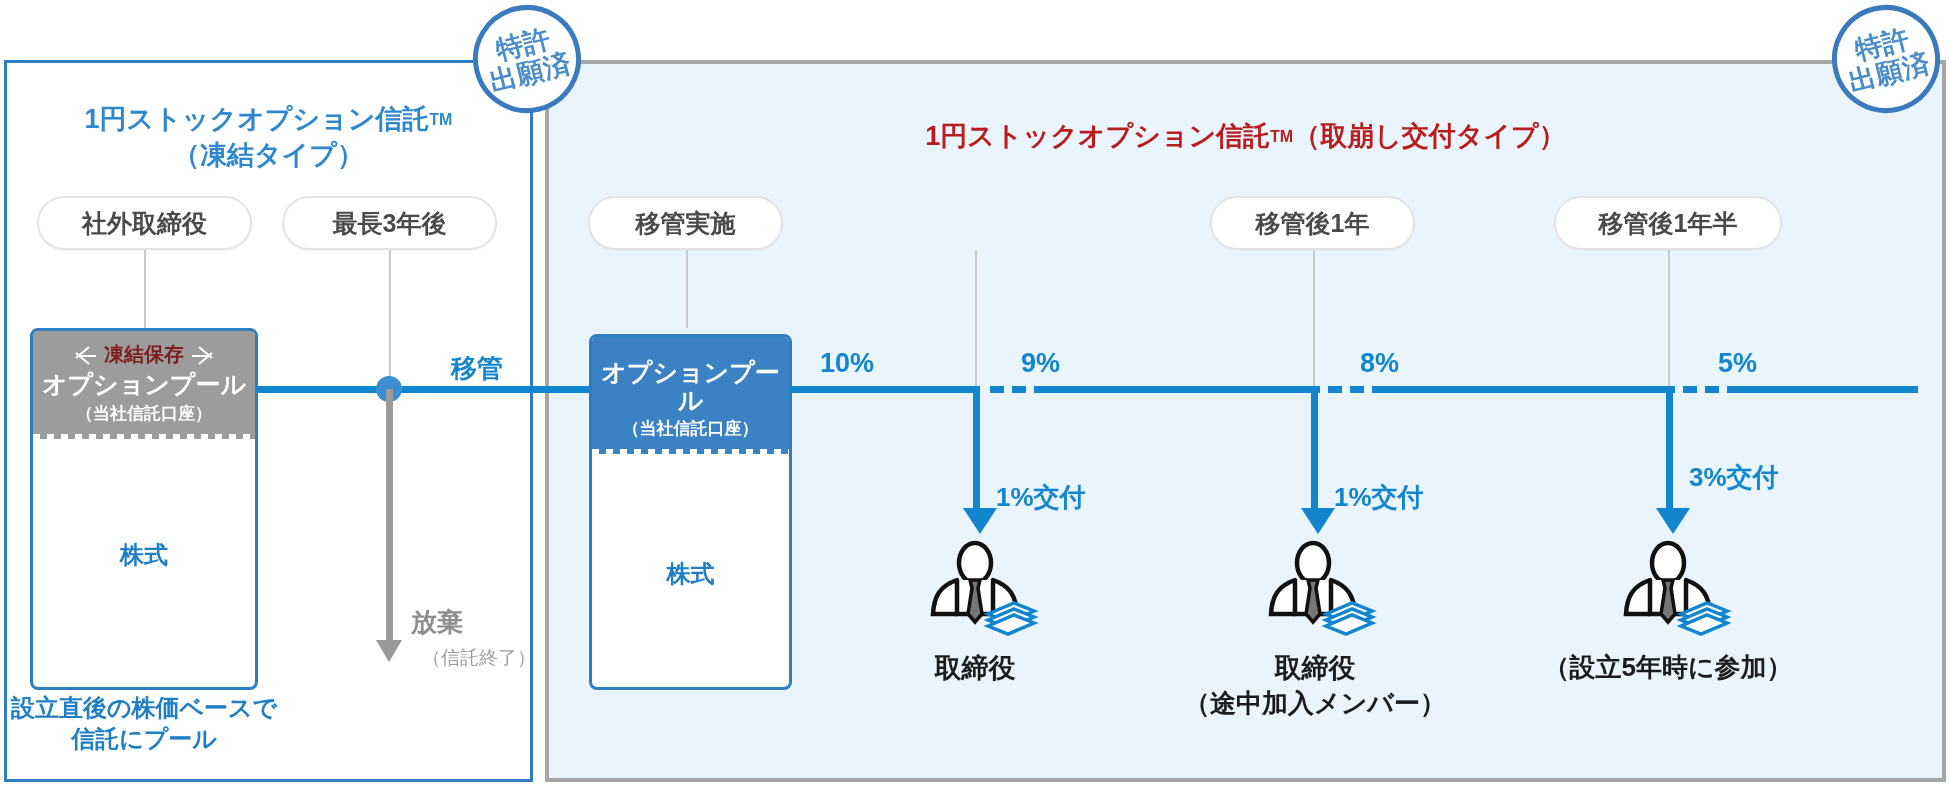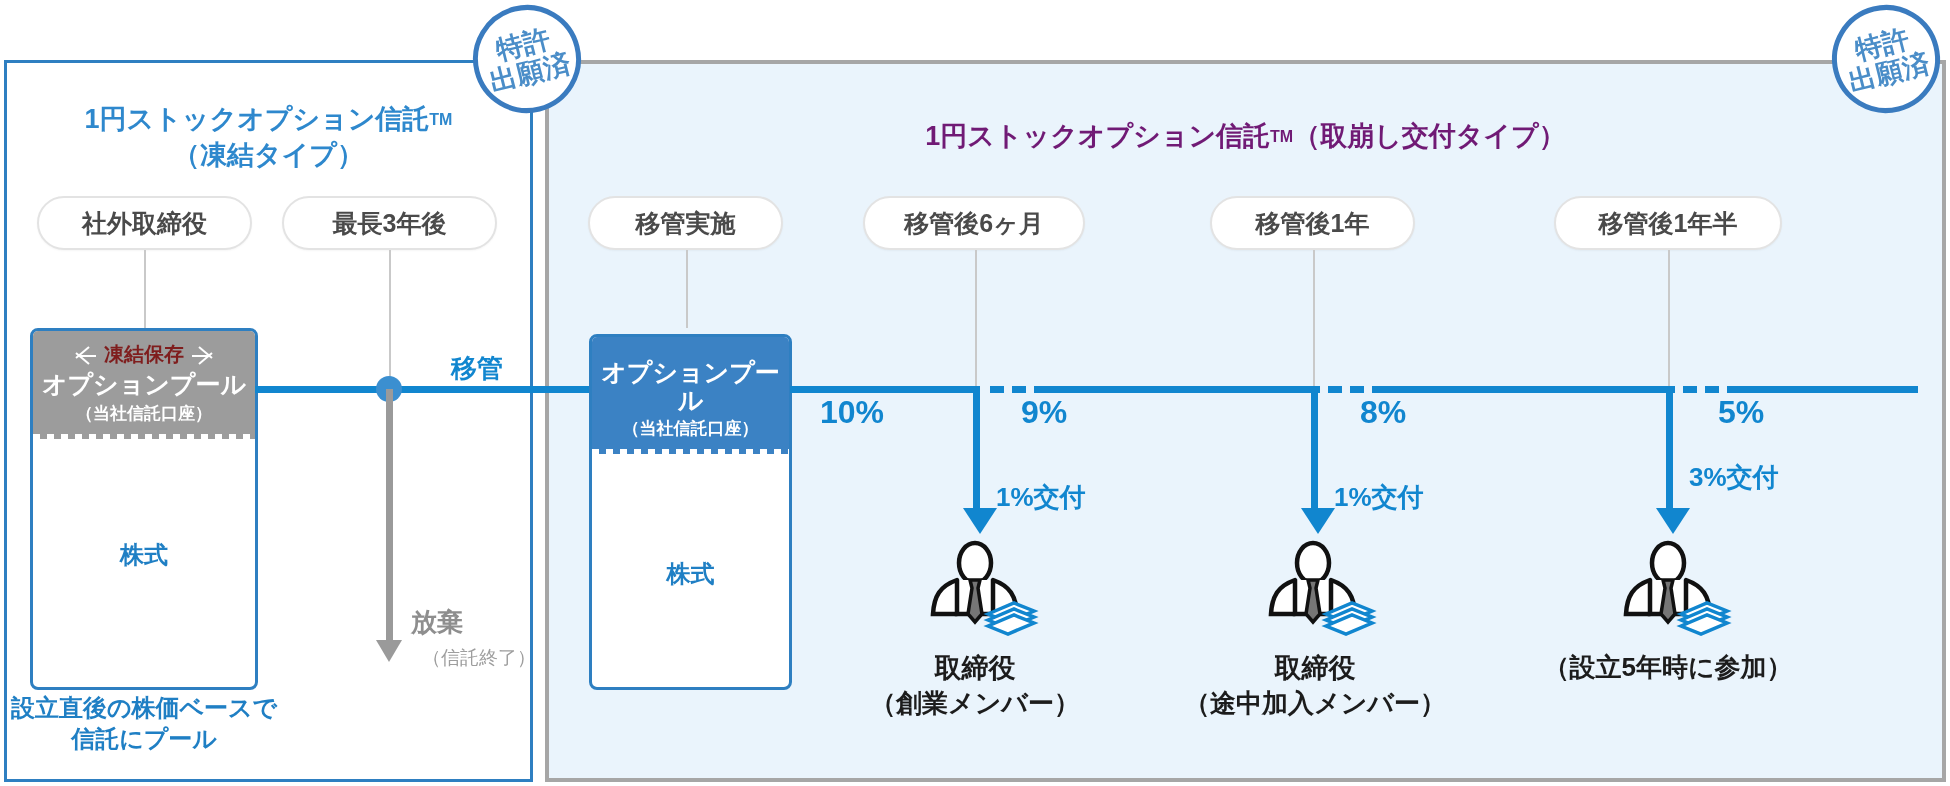--- a/index.html
+++ b/index.html
@@ -39,21 +39,21 @@
   #badge-right { left: 1832px; top: 5px; }
 
   
   .title-left {
     position: absolute; left: 4px; top: 102px; width: 529px;
     text-align: center; color: #2e88cd; font-weight: bold; font-size: 27px;
     line-height: 1.32;
   }
   .title-right {
     position: absolute; left: 545px; top: 118px; width: 1401px;
-    text-align: center; color: #701a75; font-weight: bold; font-size: 27px;
+    text-align: center; color: #b91c1c; font-weight: bold; font-size: 27px;
   }
   .tm { font-size: 16px; vertical-align: 3px; }
 
   
   .pill {
     position: absolute; height: 54px; border: 2px solid #e3e3e3; border-radius: 27px;
     background: #ffffff; color: #4a4a4a; font-size: 25px; font-weight: bold;
     display: flex; align-items: center; justify-content: center;
     box-shadow: 0 1px 2px rgba(0,0,0,0.04);
   }
@@ -120,21 +120,21 @@
   
   .grey-v { position:absolute; width:7px; background:#9a9a9a; }
   .grey-arrow {
     position:absolute; width:0; height:0;
     border-left:13px solid transparent; border-right:13px solid transparent;
     border-top:22px solid #9a9a9a;
   }
 
   
   .lbl-blue-bold { position:absolute; color:#1186cf; font-weight:bold; font-size:26px; white-space:nowrap;}
-  .lbl-pct { position:absolute; color:#1186cf; font-weight:bold; font-size:32px; white-space:nowrap;margin-top:46px;}
+  .lbl-pct { position:absolute; color:#1186cf; font-weight:bold; font-size:27px; white-space:nowrap;}
   .lbl-grant { position:absolute; color:#1186cf; font-weight:bold; font-size:26px; white-space:nowrap;margin-top:40px;}
   .lbl-grey { position:absolute; color:#8e8e8e; font-weight:bold; font-size:26px; text-align:center; white-space:nowrap;}
   .lbl-grey-sub { position:absolute; color:#9e9e9e; font-size:19px; text-align:center; white-space:nowrap;}
   .lbl-foot {
     position:absolute; color:#1f7fc4; font-weight:bold; font-size:24px;
     text-align:center; line-height:1.3; white-space:nowrap;
   }
   .person-label {
     position:absolute; text-align:center; color:#1c1c1c; font-size:27px; font-weight:bold;
     line-height:1.34; white-space:nowrap;
@@ -204,23 +204,20 @@
   <div class="lbl-grey" style="left:411px; top:605px;">放棄</div>
   <div class="lbl-grey-sub" style="left:398px; top:645px;margin-left:24px;">（信託終了）</div>
 
   <div class="lbl-foot" style="left:8px; top:692px; width:272px;">
     <span>設立直後の株価ベースで</span><br>
     <span>信託にプール</span>
   </div>
 
   <div class="pill" style="left:588px; top:196px; width:195px;">
     <span>移管実施</span>
-  </div>
-  <div class="pill" style="left:863px; top:196px; width:222px;">
-    <span>移管後6ヶ月</span>
   </div>
   <div class="pill" style="left:1210px; top:196px; width:205px;">
     <span>移管後1年</span>
   </div>
   <div class="pill" style="left:1554px; top:196px; width:228px;">
     <span>移管後1年半</span>
   </div>
 
   <div class="tick" style="left:686px;  top:250px; height:78px;"></div>
   <div class="tick" style="left:975px;  top:250px; height:136px;"></div>
@@ -279,21 +276,20 @@
       <path d="M60 50 L70 50 L68 58 L72 84 L65 92 L58 84 L62 58 Z" fill="#767676" stroke="#111" stroke-width="3.5"></path>
       <g stroke="#1186cf" stroke-width="3.5" fill="#fff">
         <path d="M78 84 L104 73 L124 81 L98 92 Z"></path>
         <path d="M78 90 L104 79 L124 87 L98 98 Z"></path>
         <path d="M78 96 L104 85 L124 93 L98 104 Z"></path>
       </g>
     </svg>
   </div>
   <div class="person-label" style="left:815px; top:650px; width:320px;">
     <div>取締役</div>
-    <div class="sub">（創業メンバー）</div>
   </div>
 
   <div class="person" style="left:1248px; top:530px;">
     <svg viewBox="0 0 130 110" width="130" height="110">
       <path d="M49 33 a16 20 0 1 1 32 0 a16 20 0 1 1 -32 0 Z" fill="#fff" stroke="#111" stroke-width="4.5"></path>
       <path d="M47 50 C 30 56, 24 66, 23 84 L 47 84" fill="#fff" stroke="#111" stroke-width="4.5" stroke-linecap="round"></path>
       <path d="M83 50 C 100 56, 106 66, 107 84 L 83 84" fill="#fff" stroke="#111" stroke-width="4.5" stroke-linecap="round"></path>
       <path d="M47 50 L47 84 L83 84 L83 50" fill="#fff" stroke="#111" stroke-width="4.5"></path>
       <path d="M60 50 L70 50 L68 58 L72 84 L65 92 L58 84 L62 58 Z" fill="#767676" stroke="#111" stroke-width="3.5"></path>
       <g stroke="#1186cf" stroke-width="3.5" fill="#fff">

